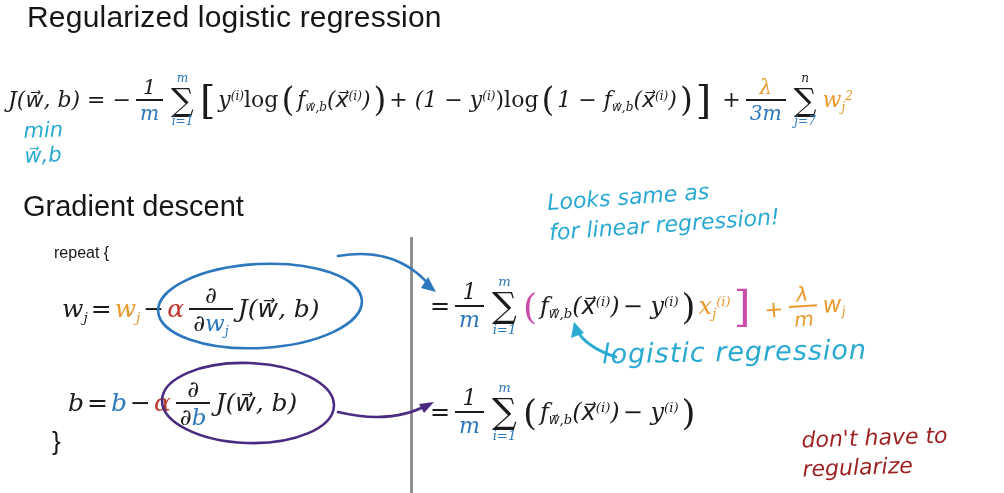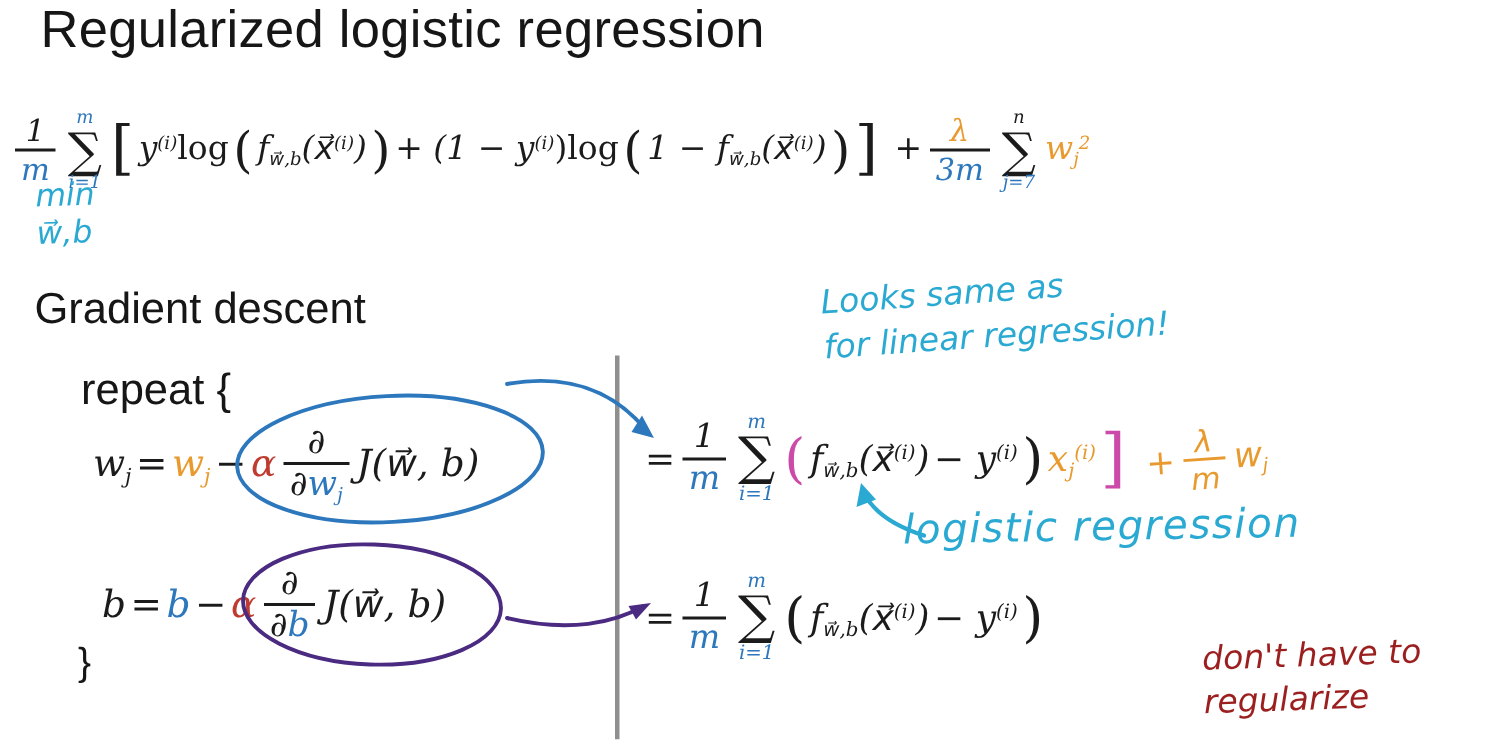--- a/index.html
+++ b/index.html
@@ -5,21 +5,21 @@
   :root{
     --blue:#2d78bd; --cyan:#2aa9d2; --orange:#e89a2e; --red:#bf3b30;
     --magenta:#cc4aa8; --purple:#4b2a82; --darkred:#9c1f1f;
     --ink:#1b1b1b; --divider:#8f8f8f;
   }
   *{box-sizing:border-box;}
   body{margin:0;background:#ffffff;}
   .slide{position:relative;width:1004px;height:493px;background:#ffffff;overflow:hidden;
          font-family:"Liberation Sans","DejaVu Sans",sans-serif;}
   .abs{position:absolute;}
-  .title{left:27px;top:0px;font-size:35px;color:#161616;letter-spacing:0.2px;}
+  .title{left:27px;top:0px;font-size:30px;color:#161616;letter-spacing:0.2px;}
   .row{position:absolute;display:flex;align-items:center;gap:3px;white-space:nowrap;}
   .math{font-family:"DejaVu Serif","DejaVu Sans",serif;font-style:italic;color:var(--ink);}
   .cost-row{left:8px;top:56px;height:88px;font-size:22px;}
   .w-row{left:62px;top:278px;height:62px;font-size:25px;}
   .b-row{left:68px;top:372px;height:62px;font-size:25px;}
   .eq1-row{left:430px;top:272px;height:68px;font-size:24px;}
   .eq2-row{left:430px;top:378px;height:68px;font-size:24px;}
   .up{font-style:normal;}
   .sup{font-size:0.55em;position:relative;top:-0.55em;line-height:0;}
   .sub{font-size:0.55em;position:relative;top:0.35em;line-height:0;}
@@ -31,21 +31,21 @@
   .bigsum{display:inline-flex;flex-direction:column;align-items:center;line-height:1;margin:0 3px;}
   .bigsum .lim{font-size:0.55em;line-height:1.1;}
   .bigsum .sigma{font-size:1.45em;font-style:normal;line-height:0.95;color:var(--ink);}
   .bigd{font-style:normal;font-size:1.5em;line-height:0.75;font-weight:300;}
   .bigd.sq{font-size:1.8em;}
   .c-blue{color:var(--blue);} .c-orange{color:var(--orange);}
   .c-red{color:var(--red);} .c-magenta{color:var(--magenta);}
   .hand{font-family:"DejaVu Sans","Liberation Sans",sans-serif;font-style:italic;font-weight:500;}
   .min-note{left:24px;top:118px;font-size:21px;line-height:1.2;color:var(--cyan);transform:rotate(-2deg);}
   .gd-heading{left:23px;top:190px;font-size:29px;color:#161616;}
-  .repeat{left:54px;top:244px;font-size:29px;color:#161616;text-align:right;}
+  .repeat{left:54px;top:244px;font-size:16px;color:#161616;text-align:right;}
   .close-brace{left:52px;top:426px;font-size:26px;color:#161616;}
   .j-range{left:94px;top:341px;font-size:19px;color:var(--orange);letter-spacing:1px;}
   .divider{left:410px;top:237px;width:3px;height:256px;background:var(--divider);}
   .looks-note{left:548px;top:180px;font-size:22px;line-height:1.35;color:var(--cyan);transform:rotate(-4deg);}
   .logistic-note{left:602px;top:336px;font-size:27px;color:var(--cyan);transform:rotate(-1deg);letter-spacing:1px;}
   .dont-note{left:802px;top:424px;font-size:22px;line-height:1.3;color:var(--darkred);transform:rotate(-2deg);}
   .hw-tail{display:inline-flex;align-items:center;gap:4px;margin-left:10px;color:var(--orange);
            transform:rotate(-4deg);font-size:23px;}
   .hw-tail .frac .num,.hw-tail .frac .den{font-size:20px;}
   .overlay{position:absolute;inset:0;width:1004px;height:493px;pointer-events:none;}
@@ -57,20 +57,21 @@
   .f-cyan{fill:var(--cyan);stroke:none;}
 </style>
 </head>
 <body>
 
 <div class="slide">
 
   <div class="abs title">Regularized logistic regression</div>
 
   <div class="row math cost-row">
+    <span class="r">J(w⃗, b) = −</span>
     <span class="frac">
       <span class="num">1</span>
       <span class="bar"></span>
       <span class="den c-blue">m</span>
     </span>
     <span class="bigsum">
       <span class="lim c-blue">m</span>
       <span class="sigma">∑</span>
       <span class="lim c-blue">i=1</span>
     </span>

